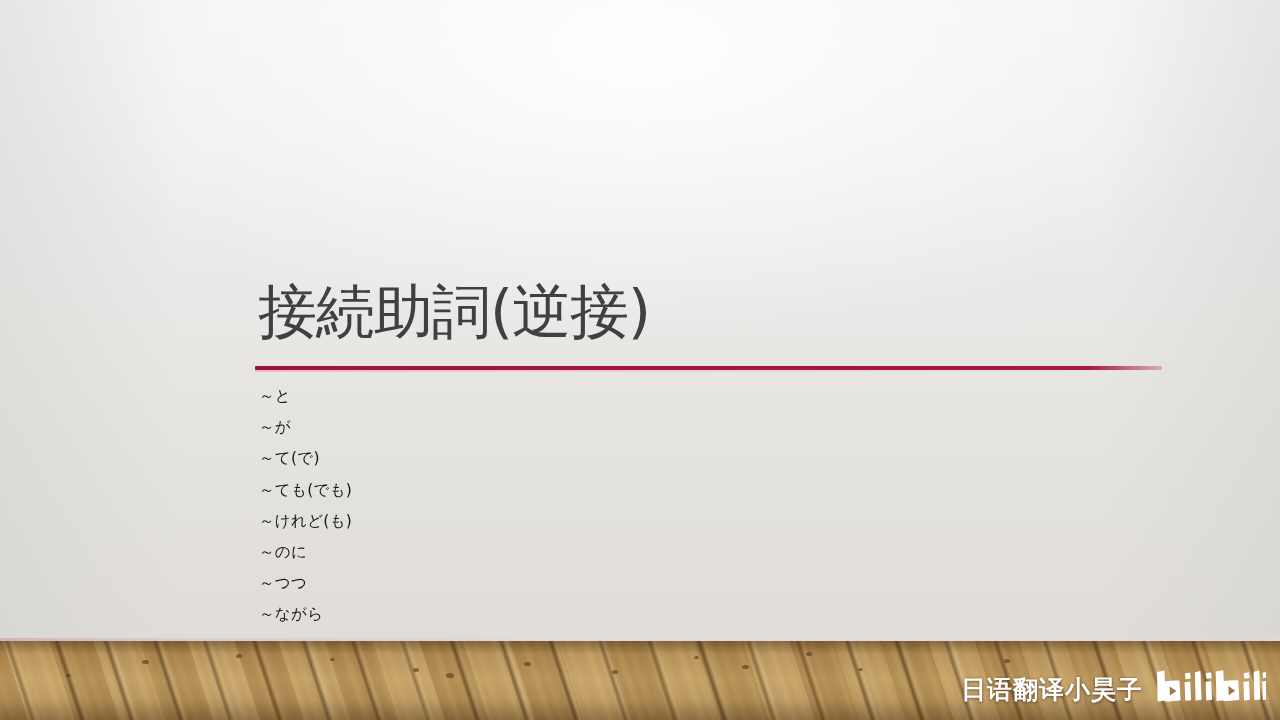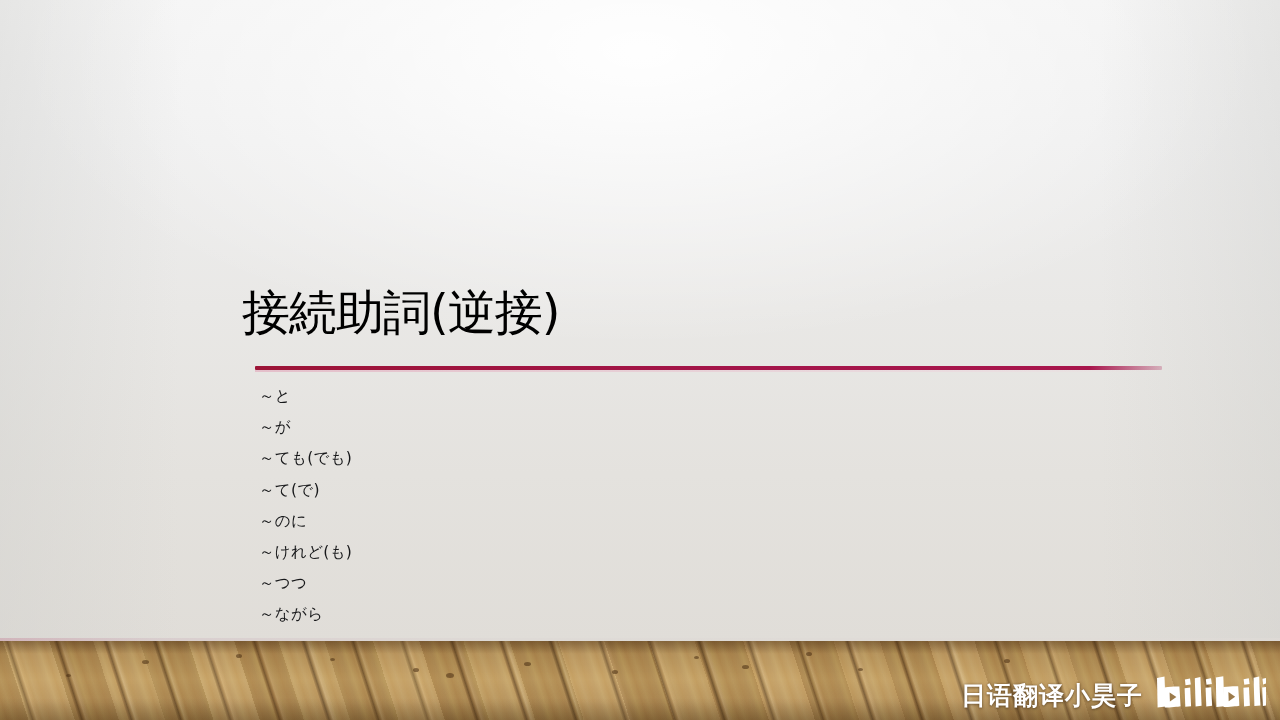--- a/index.html
+++ b/index.html
@@ -29,26 +29,26 @@
     background:linear-gradient(90deg,
       rgba(205,205,202,.35) 0%,
       rgba(255,255,255,0) 14%,
       rgba(255,255,255,0) 86%,
       rgba(205,205,202,.35) 100%);
     pointer-events:none;
   }
 
   
   #title{
-    position:absolute;left:242px;top:279px;
-    font-size:48px;
+    position:absolute;left:258px;top:279px;
+    font-size:59px;
     line-height:66px;
     font-weight:400;
     letter-spacing:-1px;
-    color:#000000;
+    color:#404040;
     white-space:nowrap;
     font-family:"DejaVu Sans","Liberation Sans",sans-serif;
   }
 
   
   #title-rule{
     position:absolute;left:255px;top:366px;
     width:907px;height:4px;
     background:linear-gradient(90deg,#9c1437 0%,#a4154a 55%,#a8164c 92%,rgba(168,22,76,.25) 100%);
     border-radius:1px;
@@ -126,21 +126,21 @@
     position:absolute;left:0;top:641px;width:1280px;height:3px;
     background:linear-gradient(90deg,#3b2a16 0%,#4a3320 30%,#3e2c18 60%,#43301b 100%);
   }
   #floor-edge-tint{
     position:absolute;left:0;top:638px;width:1280px;height:3px;
     background:linear-gradient(90deg,rgba(168,22,76,.18) 0%,rgba(190,150,170,.22) 12%,rgba(220,215,212,.5) 40%,rgba(225,220,216,.5) 100%);
   }
 
   
   #watermark{
-    position:absolute;right:14px;bottom:5px;
+    position:absolute;right:14px;bottom:11px;
     display:flex;align-items:center;gap:11px;
   }
   #watermark-text{
     font-size:25px;font-weight:bold;color:#ffffff;
     letter-spacing:1px;
     text-shadow:0 1px 3px rgba(60,38,14,.55),0 0 2px rgba(60,38,14,.4);
     font-family:"DejaVu Sans","Liberation Sans",sans-serif;
     white-space:nowrap;
   }
   #bilibili-logo{display:block;}
@@ -153,24 +153,24 @@
   <div id="slide-surface"></div>
   <div id="slide-vignette"></div>
 
   <div id="title">接続助詞(逆接)</div>
 
   <div id="title-rule"></div>
 
   <div id="bullet-list">
     <div class="bullet-item">～と</div>
     <div class="bullet-item">～が</div>
+    <div class="bullet-item">～て(で)</div>
     <div class="bullet-item">～ても(でも)</div>
-    <div class="bullet-item">～て(で)</div>
+    <div class="bullet-item">～けれど(も)</div>
     <div class="bullet-item">～のに</div>
-    <div class="bullet-item">～けれど(も)</div>
     <div class="bullet-item">～つつ</div>
     <div class="bullet-item">～ながら</div>
   </div>
 
   <div id="floor-edge-tint"></div>
   <div id="floor-edge"></div>
   <div id="floor">
     <div id="floor-planks"></div>
     <div id="floor-tone"></div>
     <div id="floor-grain"></div>

